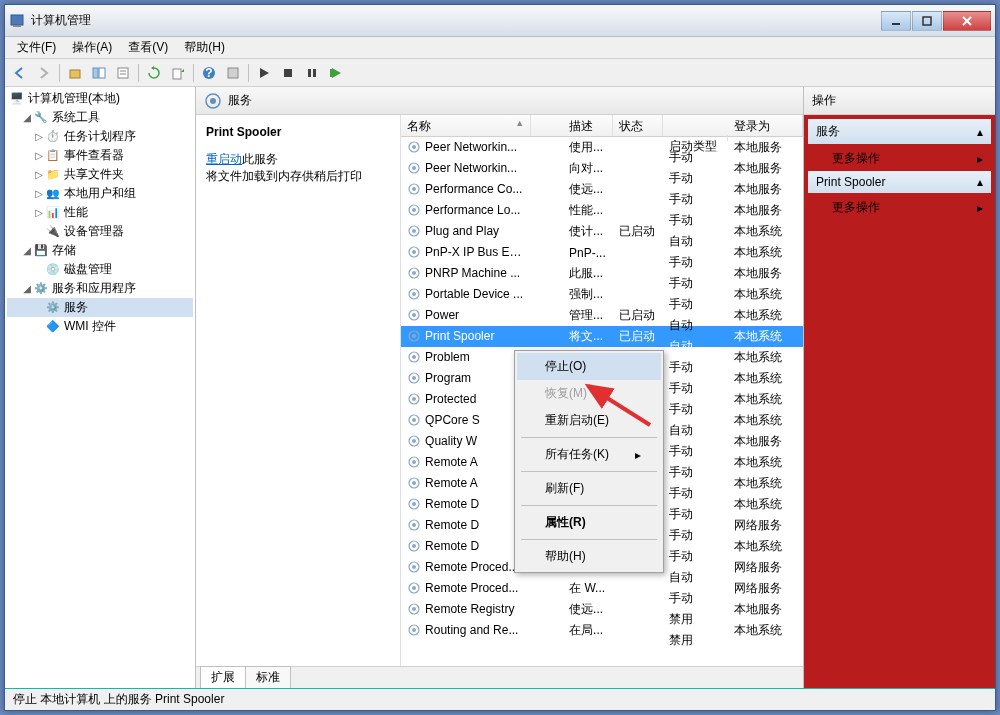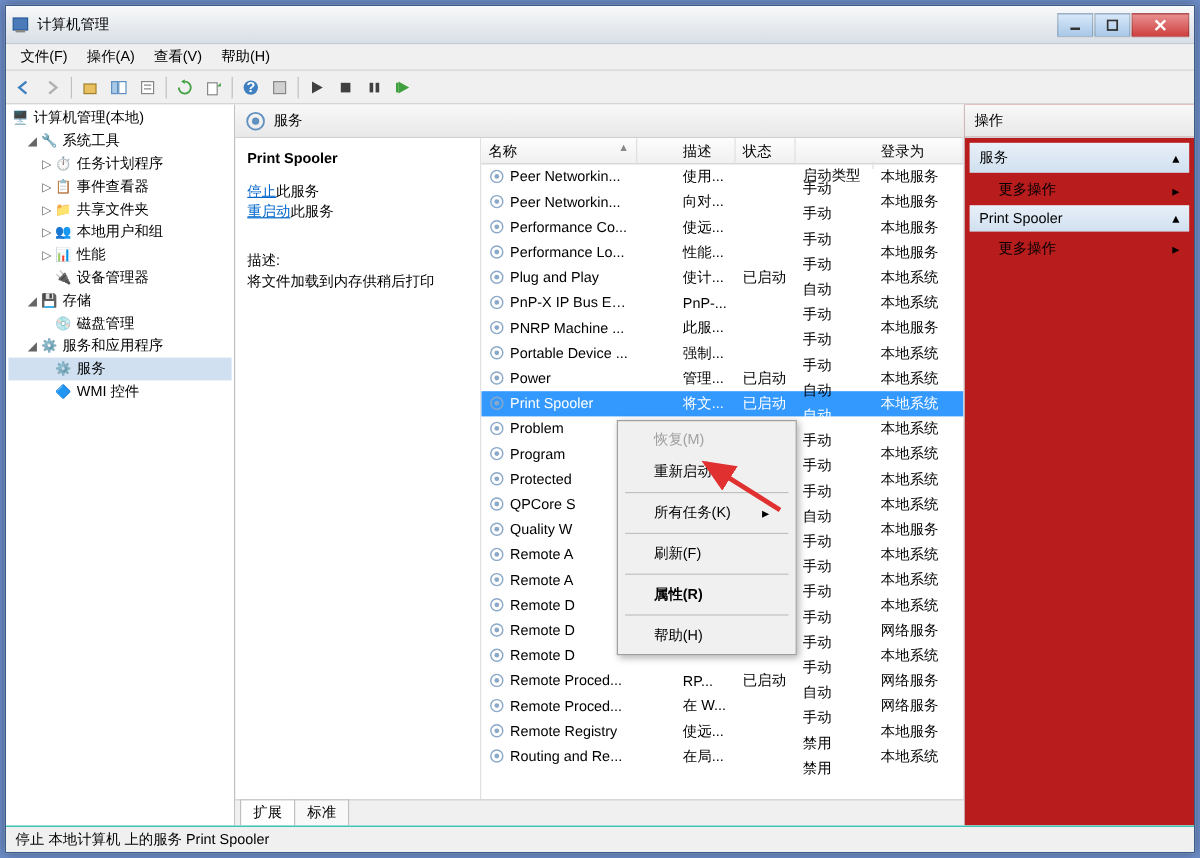--- a/index.html
+++ b/index.html
@@ -280,23 +280,21 @@
       <div class="main-header">
         <span class="main-header-icon"><svg viewBox="0 0 18 18">
               <circle cx="9" cy="9" r="7" fill="none" stroke="#6090c0" stroke-width="1.5"></circle>
               <circle cx="9" cy="9" r="3" fill="#6090c0"></circle>
             </svg></span>
         <span>服务</span>
       </div>
       <div class="main-body">
         <div class="detail-pane">
           <div class="detail-title">Print Spooler</div>
-          <div><span class="detail-link">停止</span><span>此服务</span></div>
           <div><span class="detail-link">重启动</span><span>此服务</span></div>
-          <div class="detail-desc-label">描述:</div>
           <div>将文件加载到内存供稍后打印</div>
         </div>
         <div class="list-pane">
           <div class="list-header">
             <div class="list-header-cell col-name">
                 <span>名称</span>
                 <span style="margin-left:auto;color:#888;font-size:9px">▲</span>
               </div>
             <div class="list-header-cell col-desc">描述</div>
             <div class="list-header-cell col-status">状态</div>
@@ -576,20 +574,21 @@
     </div>
 
   </div>
 
   <div class="statusbar">
     <span>停止 本地计算机 上的服务 Print Spooler</span>
   </div>
 </div>
 
 <div class="context-menu" style="left:514px; top:350px;">
+  <div class="ctx-item highlighted">停止(O)</div>
   <div class="ctx-item disabled">恢复(M)</div>
   <div class="ctx-item">重新启动(E)</div>
   <div class="ctx-sep"></div>
   <div class="ctx-item">
       <span>所有任务(K)</span>
       <span>▸</span>
     </div>
   <div class="ctx-sep"></div>
   <div class="ctx-item">刷新(F)</div>
   <div class="ctx-sep"></div>

